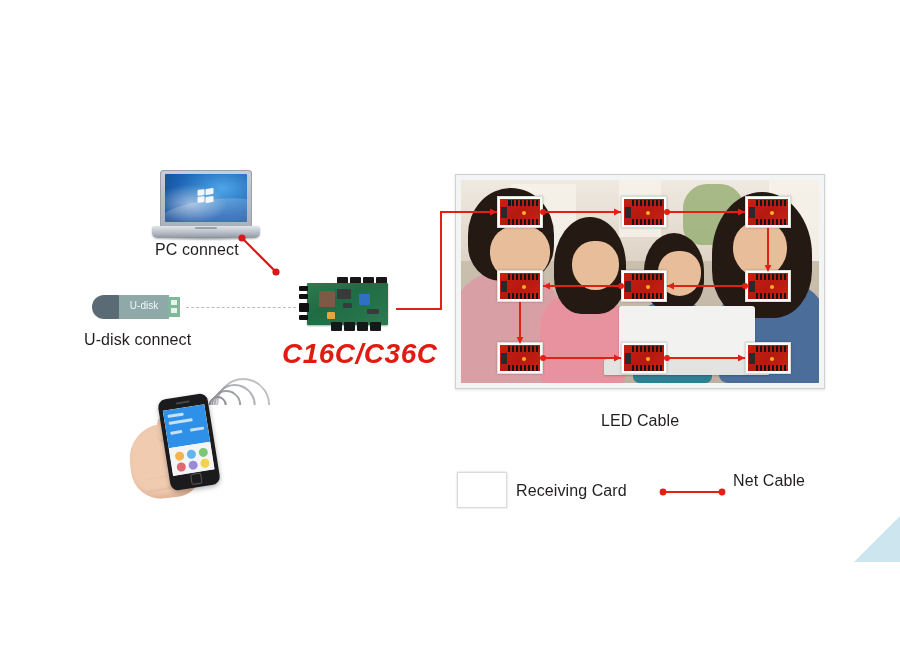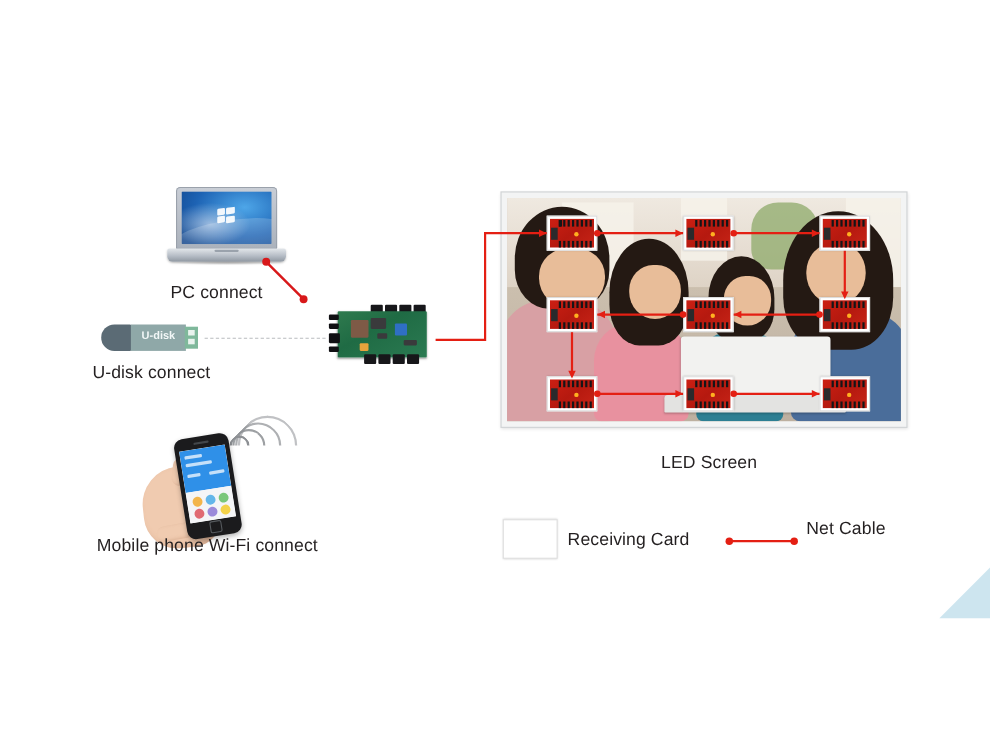--- a/index.html
+++ b/index.html
@@ -68,21 +68,20 @@
 
   
   .udisk{position:absolute;left:92px;top:292px;width:88px;height:30px;}
   .udisk .cap{
     position:absolute;left:0;top:3px;width:28px;height:24px;
     background:#5b6b75;border-radius:12px 2px 2px 12px;
   }
   .udisk .body{
     position:absolute;left:27px;top:3px;width:50px;height:24px;
     background:#8fa8a8;
-    font-weight:bold;
   }
   .udisk .body span{
     position:absolute;left:0;right:0;top:5px;text-align:center;
     font-size:10px;color:#f2f7f7;font-family:"Liberation Sans", sans-serif;
   }
   .udisk .plug{
     position:absolute;left:76px;top:5px;width:12px;height:20px;background:#7fb89b;
   }
   .udisk .plug i{position:absolute;left:3px;width:6px;height:5px;background:#e9f3ee;}
   .udisk .plug i:nth-child(1){top:3px;}
@@ -239,21 +238,21 @@
           <i></i>
             <i></i>
             <i></i>
             <i></i>
         </div>
       </div>
     </div>
     <div class="base"></div>
     <div class="shadow"></div>
   </div>
-  <div class="label lg" style="left:155px;top:258px;">PC connect</div>
+  <div class="label lg" style="left:155px;top:241px;">PC connect</div>
 
   <div class="udisk">
     <div class="cap"></div>
     <div class="body">
       <span>U-disk</span>
     </div>
     <div class="plug">
         <i></i>
         <i></i>
       </div>
@@ -287,21 +286,20 @@
             <u></u>
             <u></u>
             <u></u>
             <u></u>
             <u></u>
         </div>
       </div>
       <div class="home"></div>
     </div>
   </div>
-  <div class="label lg" style="left:88px;top:488px;">Mobile phone Wi-Fi connect</div>
 
   <div class="ctrl">
 
     <div class="hdr t" style="left:38px;"></div>
     <div class="hdr t" style="left:51px;"></div>
     <div class="hdr t" style="left:64px;"></div>
     <div class="hdr t" style="left:77px;"></div>
     <div class="pcb">
       <div class="chipp" style="left:12px;top:8px;width:16px;height:16px;"></div>
       <div class="chip" style="left:30px;top:6px;width:14px;height:10px;"></div>
@@ -314,20 +312,21 @@
     <div class="lport" style="top:9px;width:9px;height:5px;"></div>
     <div class="lport" style="top:17px;width:9px;height:5px;"></div>
     <div class="lport" style="top:26px;width:10px;height:9px;"></div>
     <div class="lport" style="top:38px;width:9px;height:5px;"></div>
 
     <div class="hdr b" style="left:32px;"></div>
     <div class="hdr b" style="left:45px;"></div>
     <div class="hdr b" style="left:58px;"></div>
     <div class="hdr b" style="left:71px;"></div>
   </div>
+  <div class="ctrl-label">C16C/C36C</div>
 
   <div class="ledscreen">
     <div class="photo">
       <div class="sky"></div>
       <div class="win" style="left:14%;top:2%;width:18%;height:34%;"></div>
       <div class="win" style="left:44%;top:0%;width:12%;height:28%;"></div>
       <div class="win" style="left:86%;top:0%;width:14%;height:40%;"></div>
       <div class="grn" style="left:62%;top:2%;width:17%;height:30%;"></div>
       <div class="sofa"></div>
 
@@ -344,21 +343,21 @@
       <div class="face" style="left:55%;top:35%;width:12%;height:22%;"></div>
 
       <div class="torso" style="left:72%;top:50%;width:30%;height:50%;background:#4a6d9a;"></div>
       <div class="hair" style="left:70%;top:6%;width:28%;height:62%;"></div>
       <div class="face" style="left:76%;top:20%;width:15%;height:28%;"></div>
 
       <div class="laptop-in" style="left:44%;top:62%;width:38%;height:28%;"></div>
       <div class="laptop-in" style="left:40%;top:88%;width:46%;height:8%;background:#e3e3e1;"></div>
     </div>
   </div>
-  <div class="label lg" style="left:601px;top:412px;">LED Screen</div>
+  <div class="label lg" style="left:601px;top:412px;">LED Cable</div>
 
   <div class="rcard" style="left:497px;top:196px;">
     <div class="rpcb">
         <i class="rpin" style="left:8px;top:1px;width:3px;height:6px;"></i>
       </div>
     <div class="rpin" style="left:10px;top:3px;width:2px;height:6px;"></div>
     <div class="rpin" style="left:14px;top:3px;width:2px;height:6px;"></div>
     <div class="rpin" style="left:18px;top:3px;width:2px;height:6px;"></div>
     <div class="rpin" style="left:22px;top:3px;width:2px;height:6px;"></div>
     <div class="rpin" style="left:26px;top:3px;width:2px;height:6px;"></div>

